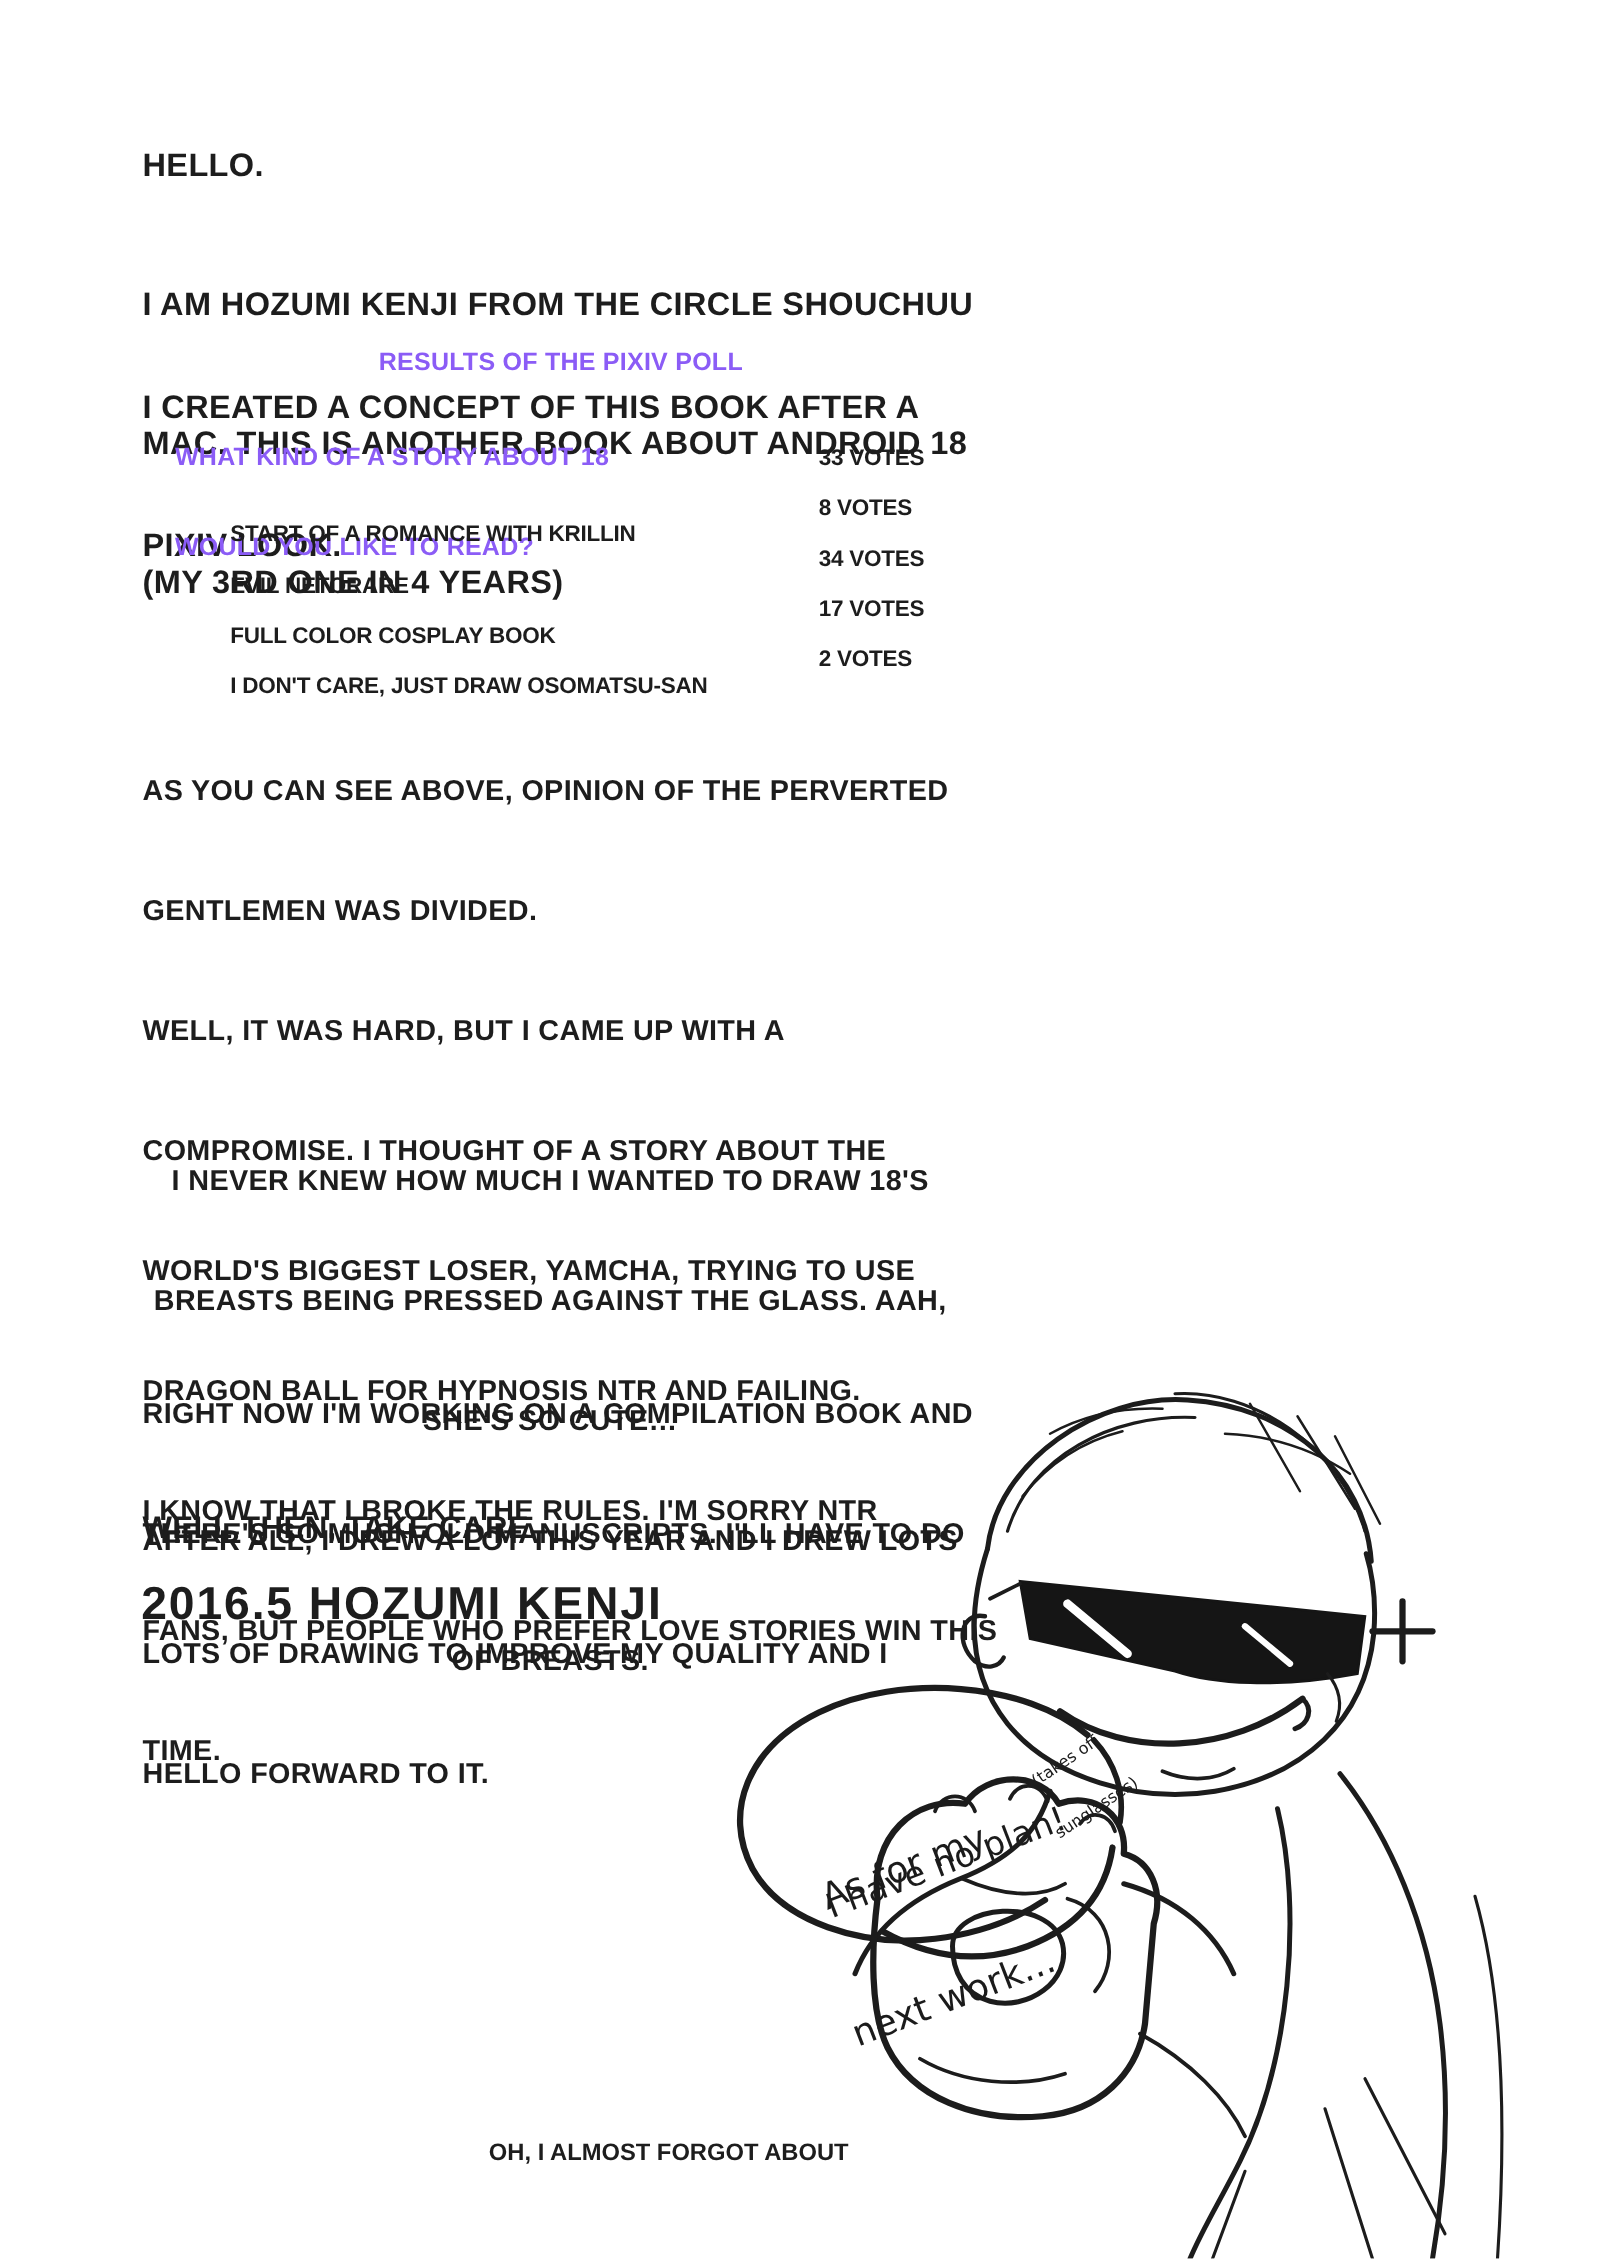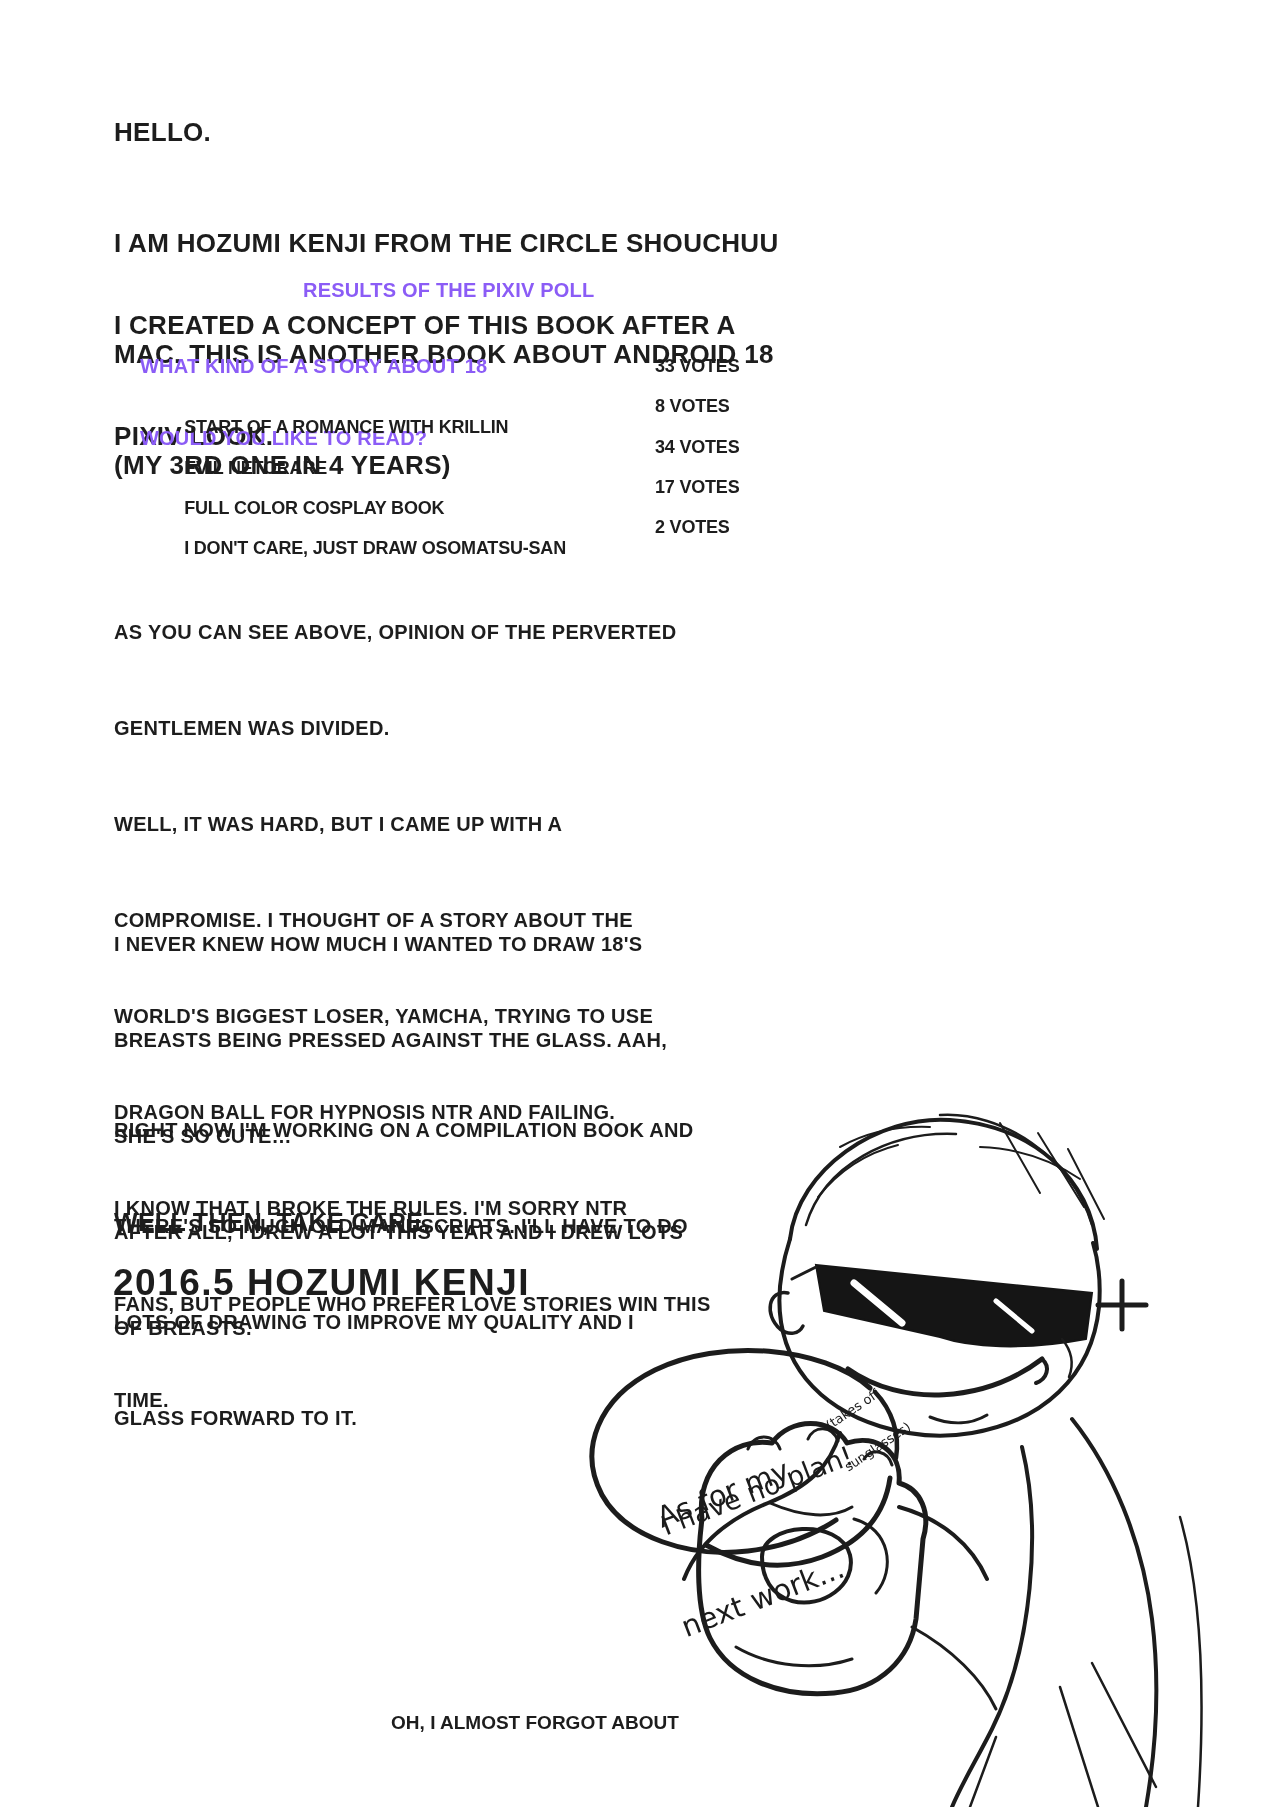--- a/index.html
+++ b/index.html
@@ -1,21 +1,21 @@
 <!DOCTYPE html>
 <html><head>
 <meta charset="utf-8">
 <style>
   html,body{margin:0;padding:0;background:#ffffff;}
   .page{
     position:relative;width:1280px;height:1807px;background:#ffffff;
     overflow:hidden;font-family:"Liberation Sans",sans-serif;color:#1d1d1d;
   }
   .blk{position:absolute;font-weight:700;white-space:pre;}
-  .main-txt{font-size:20px;line-height:32px;letter-spacing:.3px;color:#1d1d1d;}
+  .main-txt{font-size:23px;line-height:32px;letter-spacing:.3px;color:#1d1d1d;}
   .intro-txt{font-size:26px;line-height:37px;letter-spacing:.3px;color:#1d1d1d;}
   .gray-txt{font-size:20px;line-height:24px;letter-spacing:.2px;color:#8b5cf6;}
   .poll-row{position:absolute;left:165px;width:660px;height:26px;font-weight:700;
     font-size:18px;letter-spacing:-0.2px;color:#1d1d1d;white-space:pre;}
   .poll-votes{position:absolute;left:490px;top:0;}
   .signature{font-size:37px;letter-spacing:1.5px;}
   .signoff{font-size:25px;}
   .footnote{font-size:19px;line-height:31px;text-align:center;width:300px;white-space:pre;}
   .bubble-text{
     position:absolute;font-family:"DejaVu Sans",sans-serif;font-weight:400;
@@ -78,33 +78,33 @@
     <div>GENTLEMEN WAS DIVIDED.</div>
     <div>WELL, IT WAS HARD, BUT I CAME UP WITH A</div>
     <div>COMPROMISE. I THOUGHT OF A STORY ABOUT THE</div>
     <div>WORLD'S BIGGEST LOSER, YAMCHA, TRYING TO USE</div>
     <div>DRAGON BALL FOR HYPNOSIS NTR AND FAILING.</div>
     <div>I KNOW THAT I BROKE THE RULES. I'M SORRY NTR</div>
     <div>FANS, BUT PEOPLE WHO PREFER LOVE STORIES WIN THIS</div>
     <div>TIME.</div>
   </div>
 
-  <div class="blk main-txt" style="left:114px;top:864px;">
+  <div class="blk main-txt" style="left:114px;top:864px;text-align:center;">
     <div>I NEVER KNEW HOW MUCH I WANTED TO DRAW 18'S</div>
     <div>BREASTS BEING PRESSED AGAINST THE GLASS. AAH,</div>
     <div>SHE'S SO CUTE…</div>
     <div>AFTER ALL, I DREW A LOT THIS YEAR AND I DREW LOTS</div>
     <div>OF BREASTS.</div>
   </div>
 
   <div class="blk main-txt" style="left:114px;top:1050px;">
     <div>RIGHT NOW I'M WORKING ON A COMPILATION BOOK AND</div>
     <div>THERE'S SO MUCH OLD MANUSCRIPTS. I'LL HAVE TO DO</div>
     <div>LOTS OF DRAWING TO IMPROVE MY QUALITY AND I</div>
-    <div>GLASS FORWARD TO IT.</div>
+    <div>HELLO FORWARD TO IT.</div>
   </div>
 
   <div class="blk main-txt signoff" style="left:114px;top:1206px;">WELL THEN, TAKE CARE.</div>
 
   <div class="blk signature" style="left:113px;top:1262px;">2016.5 HOZUMI KENJI</div>
 
   <svg style="left:560px;top:1330px;" width="400" height="260" viewBox="0 0 400 260" aria-hidden="true">
     <path class="sketch-stroke" stroke-width="5" d="M310,58 C262,16 160,8 95,40 C38,68 18,120 42,165 C66,208 130,228 188,221 C222,217 252,206 276,190"></path>
     <path class="sketch-stroke" stroke-width="5" d="M146,215 Q 205,248 262,227 Q 322,204 330,148"></path>
     <path class="sketch-stroke" stroke-width="4.5" d="M315,62 C332,80 340,104 336,128"></path>

